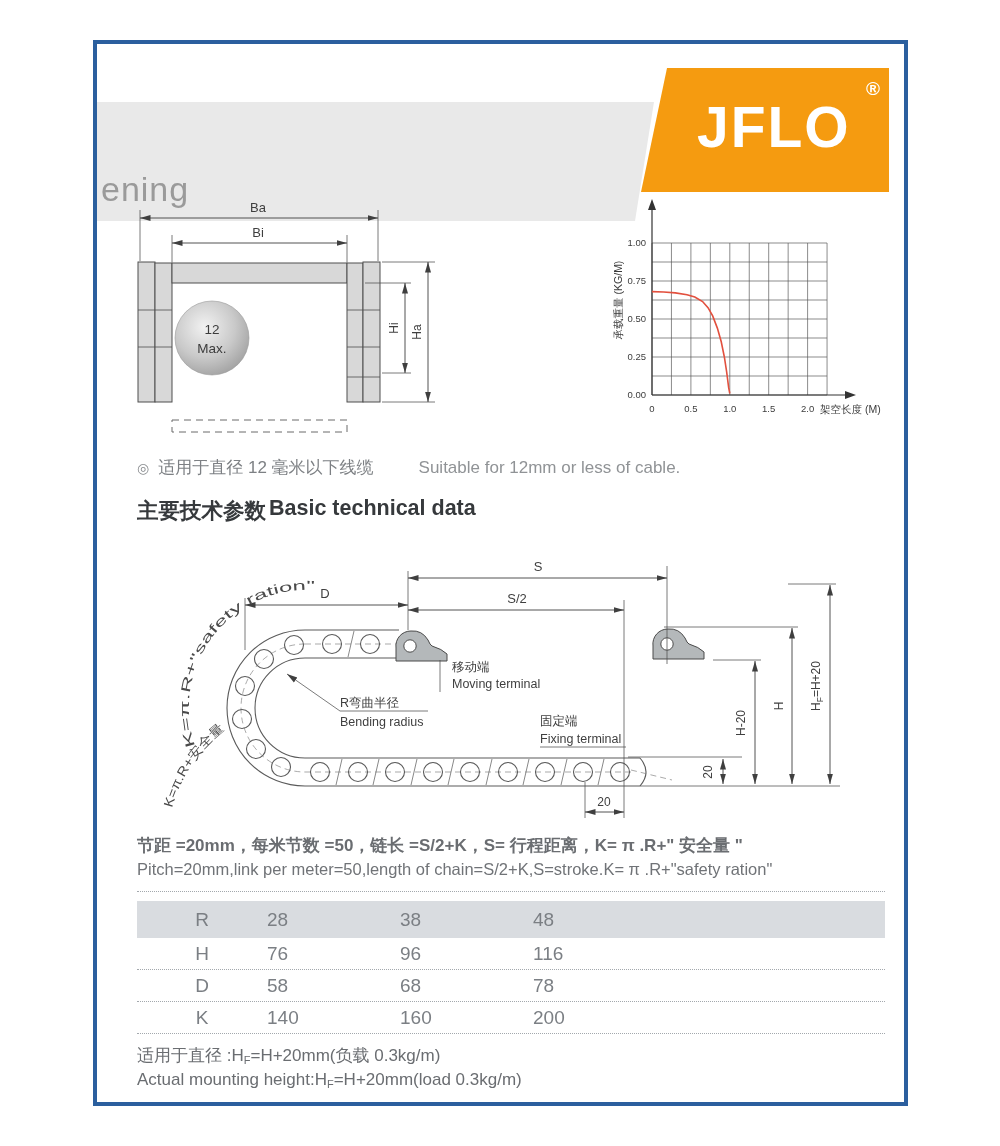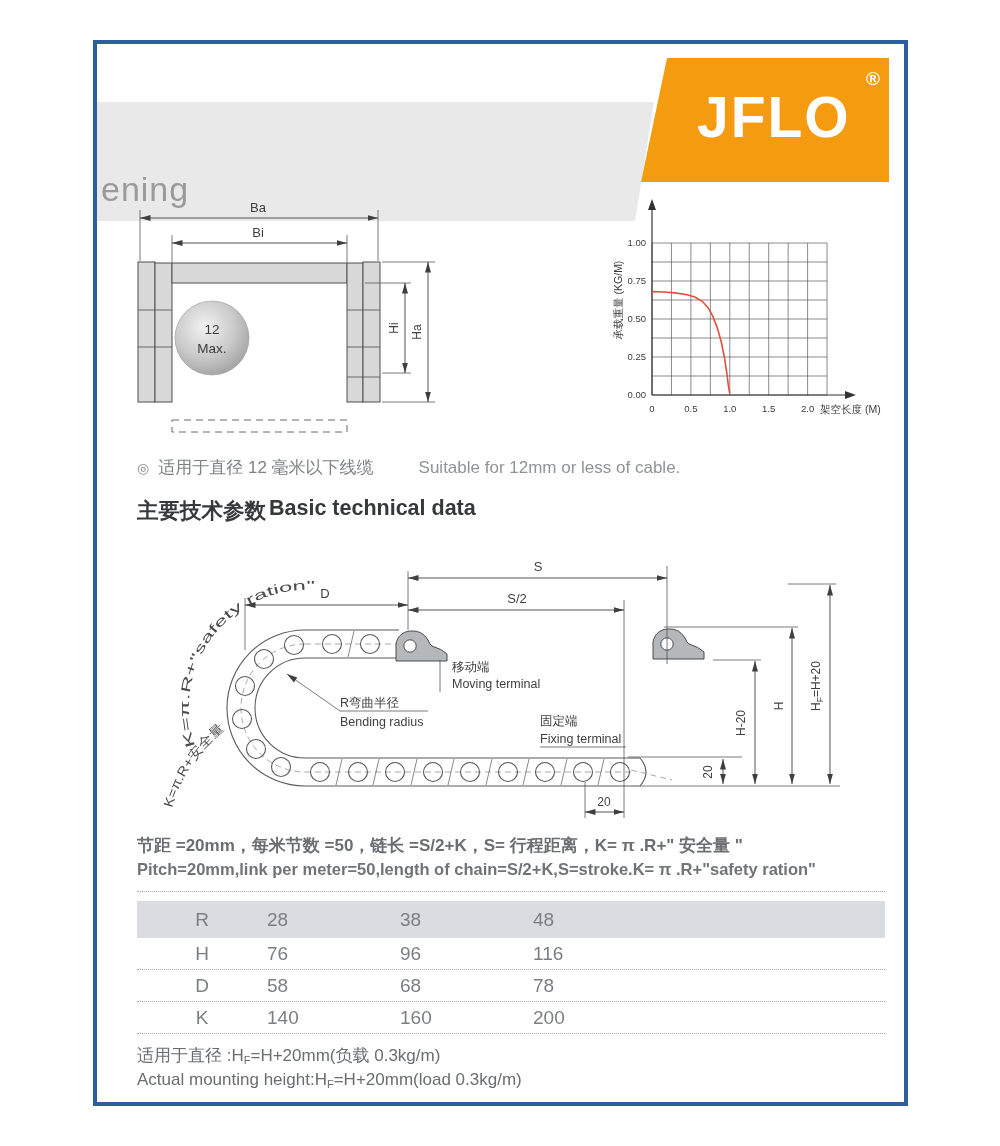--- a/index.html
+++ b/index.html
@@ -3,31 +3,31 @@
 <meta charset="utf-8">
 <style>
   html,body{margin:0;padding:0;background:#fff;}
   .canvas{position:relative;width:1000px;height:1146px;background:#ffffff;
           font-family:"Liberation Sans","DejaVu Sans",sans-serif;overflow:hidden;}
   .page{position:absolute;left:93px;top:40px;width:807px;height:1058px;
         border:4px solid #2b5f9e;background:#fff;box-sizing:content-box;}
   .header-band{position:absolute;left:97px;top:62px;width:557px;height:119px;background:#e9e9e9;
         clip-path:polygon(0 0,557px 0,538px 119px,0 119px);overflow:hidden;margin-top:40px;}
   .header-text{position:absolute;left:4px;top:68px;font-size:34px;color:#9a9a9a;letter-spacing:1px;}
-  .logo{position:absolute;left:641px;top:58px;width:248px;height:124px;background:#f59b10;
+  .logo{position:absolute;left:641px;top:68px;width:248px;height:124px;background:#f59b10;
         clip-path:polygon(26px 0,248px 0,248px 124px,0 124px);}
   .logo-text{position:absolute;left:56px;top:26px;font-size:57px;font-weight:bold;color:#fff;letter-spacing:2px;}
   .logo-reg{position:absolute;right:9px;top:10px;color:#fff;font-size:19px;font-weight:bold;}
   .abs{position:absolute;}
   .note-line{left:137px;top:456px;font-size:17px;color:#7d8084;display:flex;align-items:baseline;gap:9px;white-space:nowrap;}
   .note-bullet{font-size:14px;color:#8a8d90;}
   .note-en{color:#909396;margin-left:36px;}
   .section-head{left:137px;top:496px;font-size:21.5px;font-weight:bold;color:#36393c;display:flex;gap:3px;white-space:nowrap;}
   .pitch-zh{left:137px;top:834px;font-size:17px;color:#6a6d71;white-space:nowrap;font-weight:bold;}
-  .pitch-en{left:137px;top:860px;font-size:16.5px;color:#707377;white-space:nowrap;font-weight:bold;}
+  .pitch-en{left:137px;top:860px;font-size:16.5px;color:#707377;white-space:nowrap;}
   .spec-table{left:137px;top:891px;width:748px;border-top:1px dotted #a3a8ad;padding-top:9px;font-size:19px;color:#7b7f84;}
   .trow{display:flex;height:31px;align-items:center;}
   .trow.head{height:37px;background:#d9dce0;}
   .trow.dot{border-bottom:1px dotted #a3a8ad;}
   .tcell-label{width:130px;text-align:center;}
   .tcell-val{width:133px;text-align:left;}
   .footer-line{left:137px;font-size:17px;color:#6a6d71;white-space:nowrap;}
   .sub{font-size:11px;vertical-align:-3px;}
   
   .dim{stroke:#3f3f3f;stroke-width:0.9;fill:none;}

